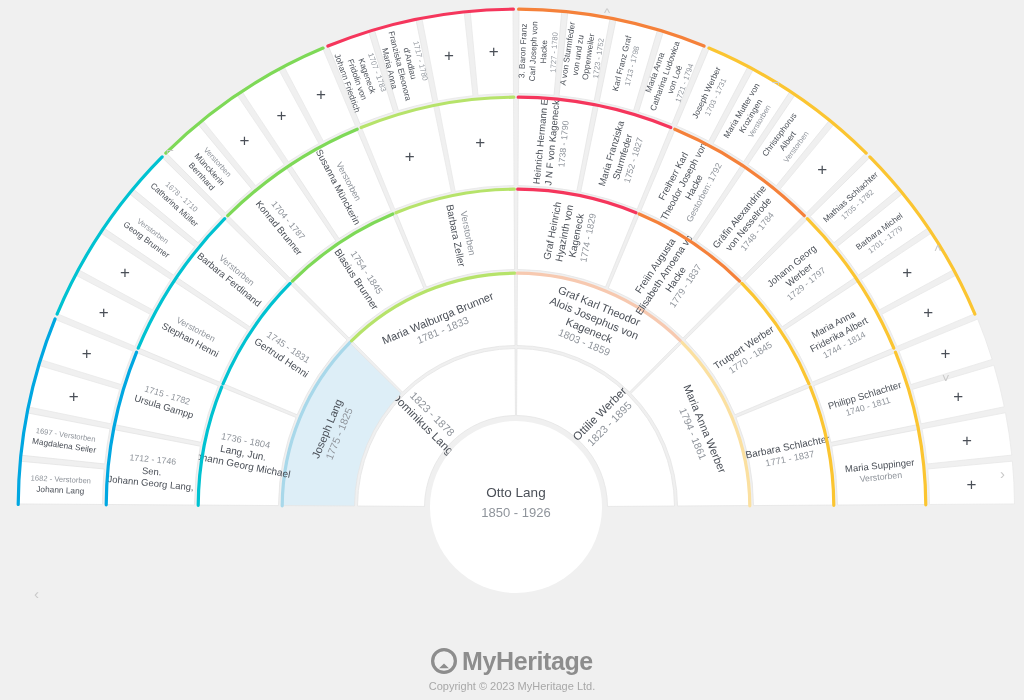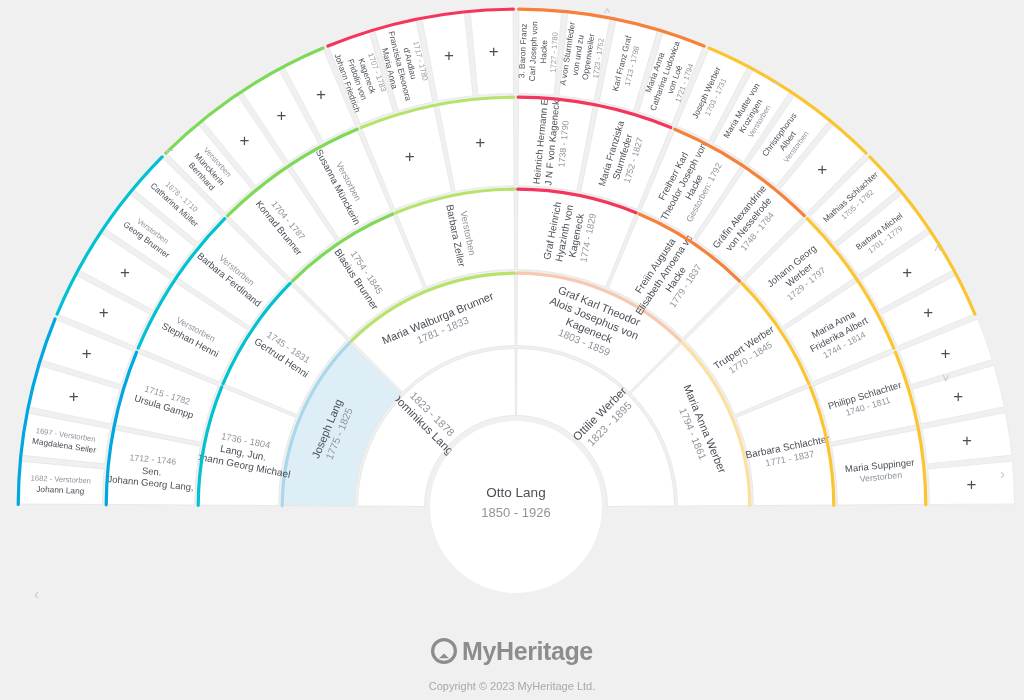--- a/index.html
+++ b/index.html
@@ -18,21 +18,21 @@
   .seg-date{fill:#8f949b;}
   .plus{fill:#4a4f57;font-size:17px;text-anchor:middle;dominant-baseline:central;font-family:"Liberation Sans",sans-serif;}
   .root-circle{fill:#ffffff;}
   .root-name{fill:#4a4f57;font-size:13.5px;text-anchor:middle;}
   .root-date{fill:#8f949b;font-size:13px;text-anchor:middle;}
   #footer{
     position:absolute;left:0;right:0;bottom:8px;text-align:center;
   }
   .logo-row{display:flex;align-items:center;justify-content:center;gap:5px;}
   .logo-text{font-size:25px;font-weight:bold;color:#8d8d8d;letter-spacing:-0.4px;line-height:1;}
-  .copyright{font-size:11px;color:#a8a8a8;margin-top:16px;}
+  .copyright{font-size:11px;color:#a8a8a8;margin-top:6px;}
   .corner{position:absolute;color:#c9c9c9;font-size:13px;line-height:1;user-select:none;}
 </style>
 </head>
 <body>
 
 <div id="chart-wrap">
   <svg id="fan-svg" width="1024" height="700" viewBox="0 0 1024 700">
       <g>
         <path d="M357.5029572547925,506.03178461907754 A158.5,158.5 0 0 1 515.0317846190775,348.5029572547925 L515.441061783253,415.50170718494326 A91.5,91.5 0 0 0 424.50170718494326,506.44106178325296 Z" class="seg-fill"></path>
         <g>

